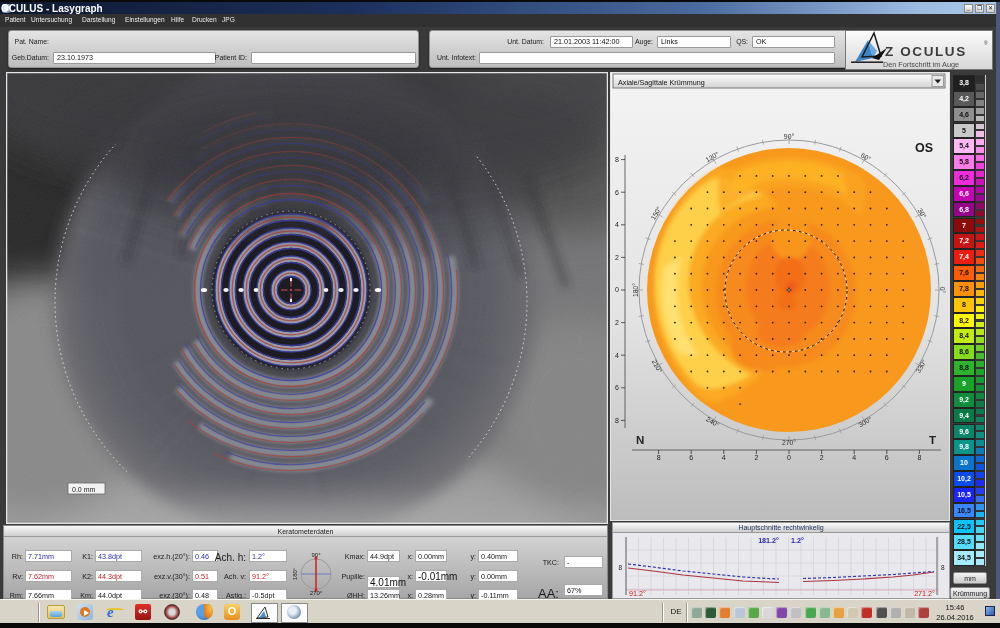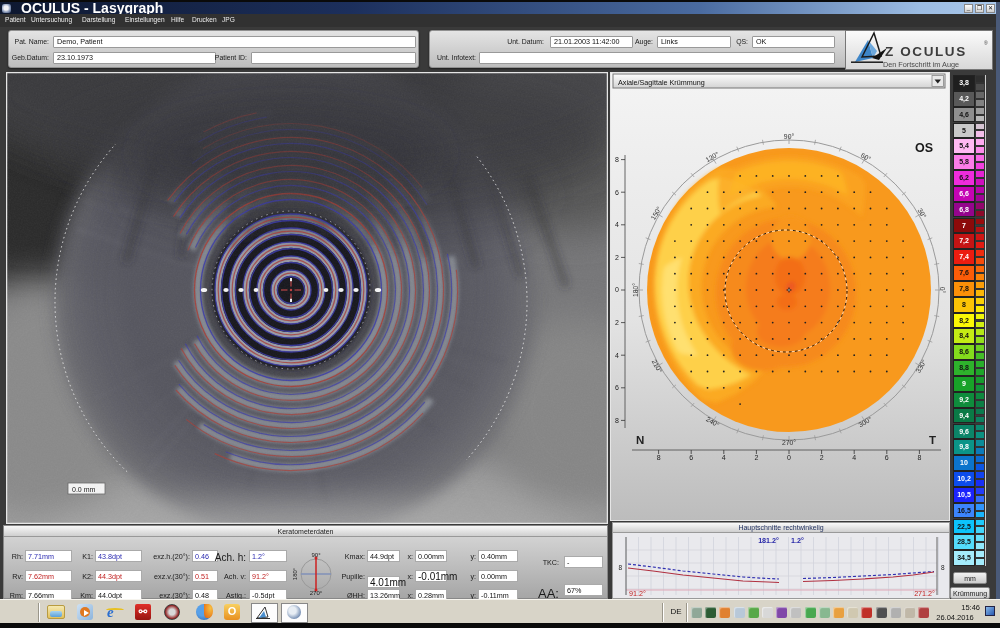--- a/index.html
+++ b/index.html
@@ -3,37 +3,36 @@
 *{margin:0;padding:0;box-sizing:border-box}
 body{width:1000px;height:628px;position:relative;overflow:hidden;background:#3a3a3a;font-family:"Liberation Sans",sans-serif}
 .gbox{position:absolute;background:linear-gradient(#e4e4e4,#bdbdbd);border:1px solid #909090;border-radius:3px;box-shadow:0 1px 2px rgba(0,0,0,0.5)}
 .lab{position:absolute;font-size:6.9px;color:#1a1a1a;white-space:nowrap}
 .inp{position:absolute;height:12px;background:#fff;border:1px solid #999;font-size:7.2px;color:#111;line-height:10px;padding-left:3px;border-radius:1px}
 .btn{position:absolute;background:linear-gradient(#f2f2f2,#cccccc);border:1px solid #888;font-size:7px;color:#222;text-align:center;line-height:11px;border-radius:2px}
 </style></head><body>
 <div style="position:absolute;left:0;top:0;width:1000px;height:2px;background:#0a0a0a"></div>
 <div style="position:absolute;left:0;top:2px;width:1000px;height:13px;background:linear-gradient(90deg,#0e1830 0%,#1c2f5c 35%,#4a6ba0 70%,#9cbce2 92%,#aac8ea 100%);color:#fff;font-size:9px;font-weight:bold;line-height:13px">
     <span style="position:absolute;left:2px;top:2px;width:9px;height:9px;background:radial-gradient(circle at 45% 45%,#f0f0f4 30%,#8898b8 60%,#283858);border-radius:2px"></span>
-    <span style="position:absolute;left:21px;top:0px;font-size:14px">OCULUS - Lasygraph</span>
+    <span style="position:absolute;left:1px;top:0px;font-size:10px">OCULUS - Lasygraph</span>
   </div>
 <div style="position:absolute;left:964px;top:4px;width:9px;height:9px;background:linear-gradient(#fdfdfd,#cfcfcf);border:1px solid #888;box-sizing:border-box;font-size:6px;line-height:7px;text-align:center;color:#111">_</div>
 <div style="position:absolute;left:975px;top:4px;width:9px;height:9px;background:linear-gradient(#fdfdfd,#cfcfcf);border:1px solid #888;box-sizing:border-box;font-size:6px;line-height:7px;text-align:center;color:#111">❐</div>
 <div style="position:absolute;left:986px;top:4px;width:9px;height:9px;background:linear-gradient(#fdfdfd,#cfcfcf);border:1px solid #888;box-sizing:border-box;font-size:6px;line-height:7px;text-align:center;color:#111">✕</div>
 <div style="position:absolute;left:0;top:14px;width:1000px;height:13px;background:#313131">
     <span style="position:absolute;left:5px;top:2px;font-size:6.6px;color:#ededed">Patient</span>
     <span style="position:absolute;left:31px;top:2px;font-size:6.6px;color:#ededed">Untersuchung</span>
     <span style="position:absolute;left:82px;top:2px;font-size:6.6px;color:#ededed">Darstellung</span>
     <span style="position:absolute;left:125px;top:2px;font-size:6.6px;color:#ededed">Einstellungen</span>
     <span style="position:absolute;left:171px;top:2px;font-size:6.6px;color:#ededed">Hilfe</span>
     <span style="position:absolute;left:192px;top:2px;font-size:6.6px;color:#ededed">Drucken</span>
     <span style="position:absolute;left:222px;top:2px;font-size:6.6px;color:#ededed">JPG</span>
   </div>
 <div class="gbox" style="left:8px;top:30px;width:411px;height:38px">
     <div class="lab" style="right:369px;top:7px">Pat. Name:</div>
-    <div class="inp" style="left:44px;top:5px;width:363px">Demo, Patient</div>
     <div class="lab" style="right:369px;top:23px">Geb.Datum:</div>
     <div class="inp" style="left:44px;top:21px;width:163px">23.10.1973</div>
     <div class="lab" style="right:171px;top:23px">Patient ID:</div>
     <div class="inp" style="left:242px;top:21px;width:165px"></div>
   </div>
 <div class="gbox" style="left:429px;top:30px;width:419px;height:38px">
     <div class="lab" style="right:303px;top:7px">Unt. Datum:</div>
     <div class="inp" style="left:120px;top:5px;width:83px">21.01.2003 11:42:00</div>
     <div class="lab" style="right:194px;top:7px">Auge:</div>
     <div class="inp" style="left:227px;top:5px;width:74px">Links</div>
@@ -789,16 +788,16 @@
     <div style="position:absolute;left:790.4000000000003px;top:7px;width:11px;height:11px;background:#c0c0c0;border-radius:2px;box-shadow:inset 1px 1px 1px rgba(255,255,255,0.5)"></div>
     <div style="position:absolute;left:804.6000000000004px;top:7px;width:11px;height:11px;background:#48a850;border-radius:2px;box-shadow:inset 1px 1px 1px rgba(255,255,255,0.5)"></div>
     <div style="position:absolute;left:818.8000000000004px;top:7px;width:11px;height:11px;background:#88b890;border-radius:2px;box-shadow:inset 1px 1px 1px rgba(255,255,255,0.5)"></div>
     <div style="position:absolute;left:833.0000000000005px;top:7px;width:11px;height:11px;background:#e8a040;border-radius:2px;box-shadow:inset 1px 1px 1px rgba(255,255,255,0.5)"></div>
     <div style="position:absolute;left:847.2000000000005px;top:7px;width:11px;height:11px;background:#d0c8b0;border-radius:2px;box-shadow:inset 1px 1px 1px rgba(255,255,255,0.5)"></div>
     <div style="position:absolute;left:861.4000000000005px;top:7px;width:11px;height:11px;background:#c03028;border-radius:2px;box-shadow:inset 1px 1px 1px rgba(255,255,255,0.5)"></div>
     <div style="position:absolute;left:875.6000000000006px;top:7px;width:11px;height:11px;background:#505050;border-radius:2px;box-shadow:inset 1px 1px 1px rgba(255,255,255,0.5)"></div>
     <div style="position:absolute;left:889.8000000000006px;top:7px;width:11px;height:11px;background:#b0b0b0;border-radius:2px;box-shadow:inset 1px 1px 1px rgba(255,255,255,0.5)"></div>
     <div style="position:absolute;left:904.0000000000007px;top:7px;width:11px;height:11px;background:#c0b8a8;border-radius:2px;box-shadow:inset 1px 1px 1px rgba(255,255,255,0.5)"></div>
     <div style="position:absolute;left:918.2000000000007px;top:7px;width:11px;height:11px;background:#b04040;border-radius:2px;box-shadow:inset 1px 1px 1px rgba(255,255,255,0.5)"></div>
-    <div style="position:absolute;left:930px;top:3px;width:50px;height:9px;font-size:7.5px;color:#111;text-align:right">15:46</div>
+    <div style="position:absolute;left:930px;top:3px;width:50px;height:9px;font-size:7.5px;color:#111;text-align:center">15:46</div>
     <div style="position:absolute;left:925px;top:13px;width:60px;height:9px;font-size:7.5px;color:#111;text-align:center">26.04.2016</div>
     <div style="position:absolute;left:985px;top:6px;width:10px;height:10px;background:linear-gradient(135deg,#88b8e8,#2858b0);border:1px solid #224"></div>
   </div>
 <div style="position:absolute;left:0;top:623px;width:1000px;height:5px;background:#0a0a0a"></div>
 </body></html>

